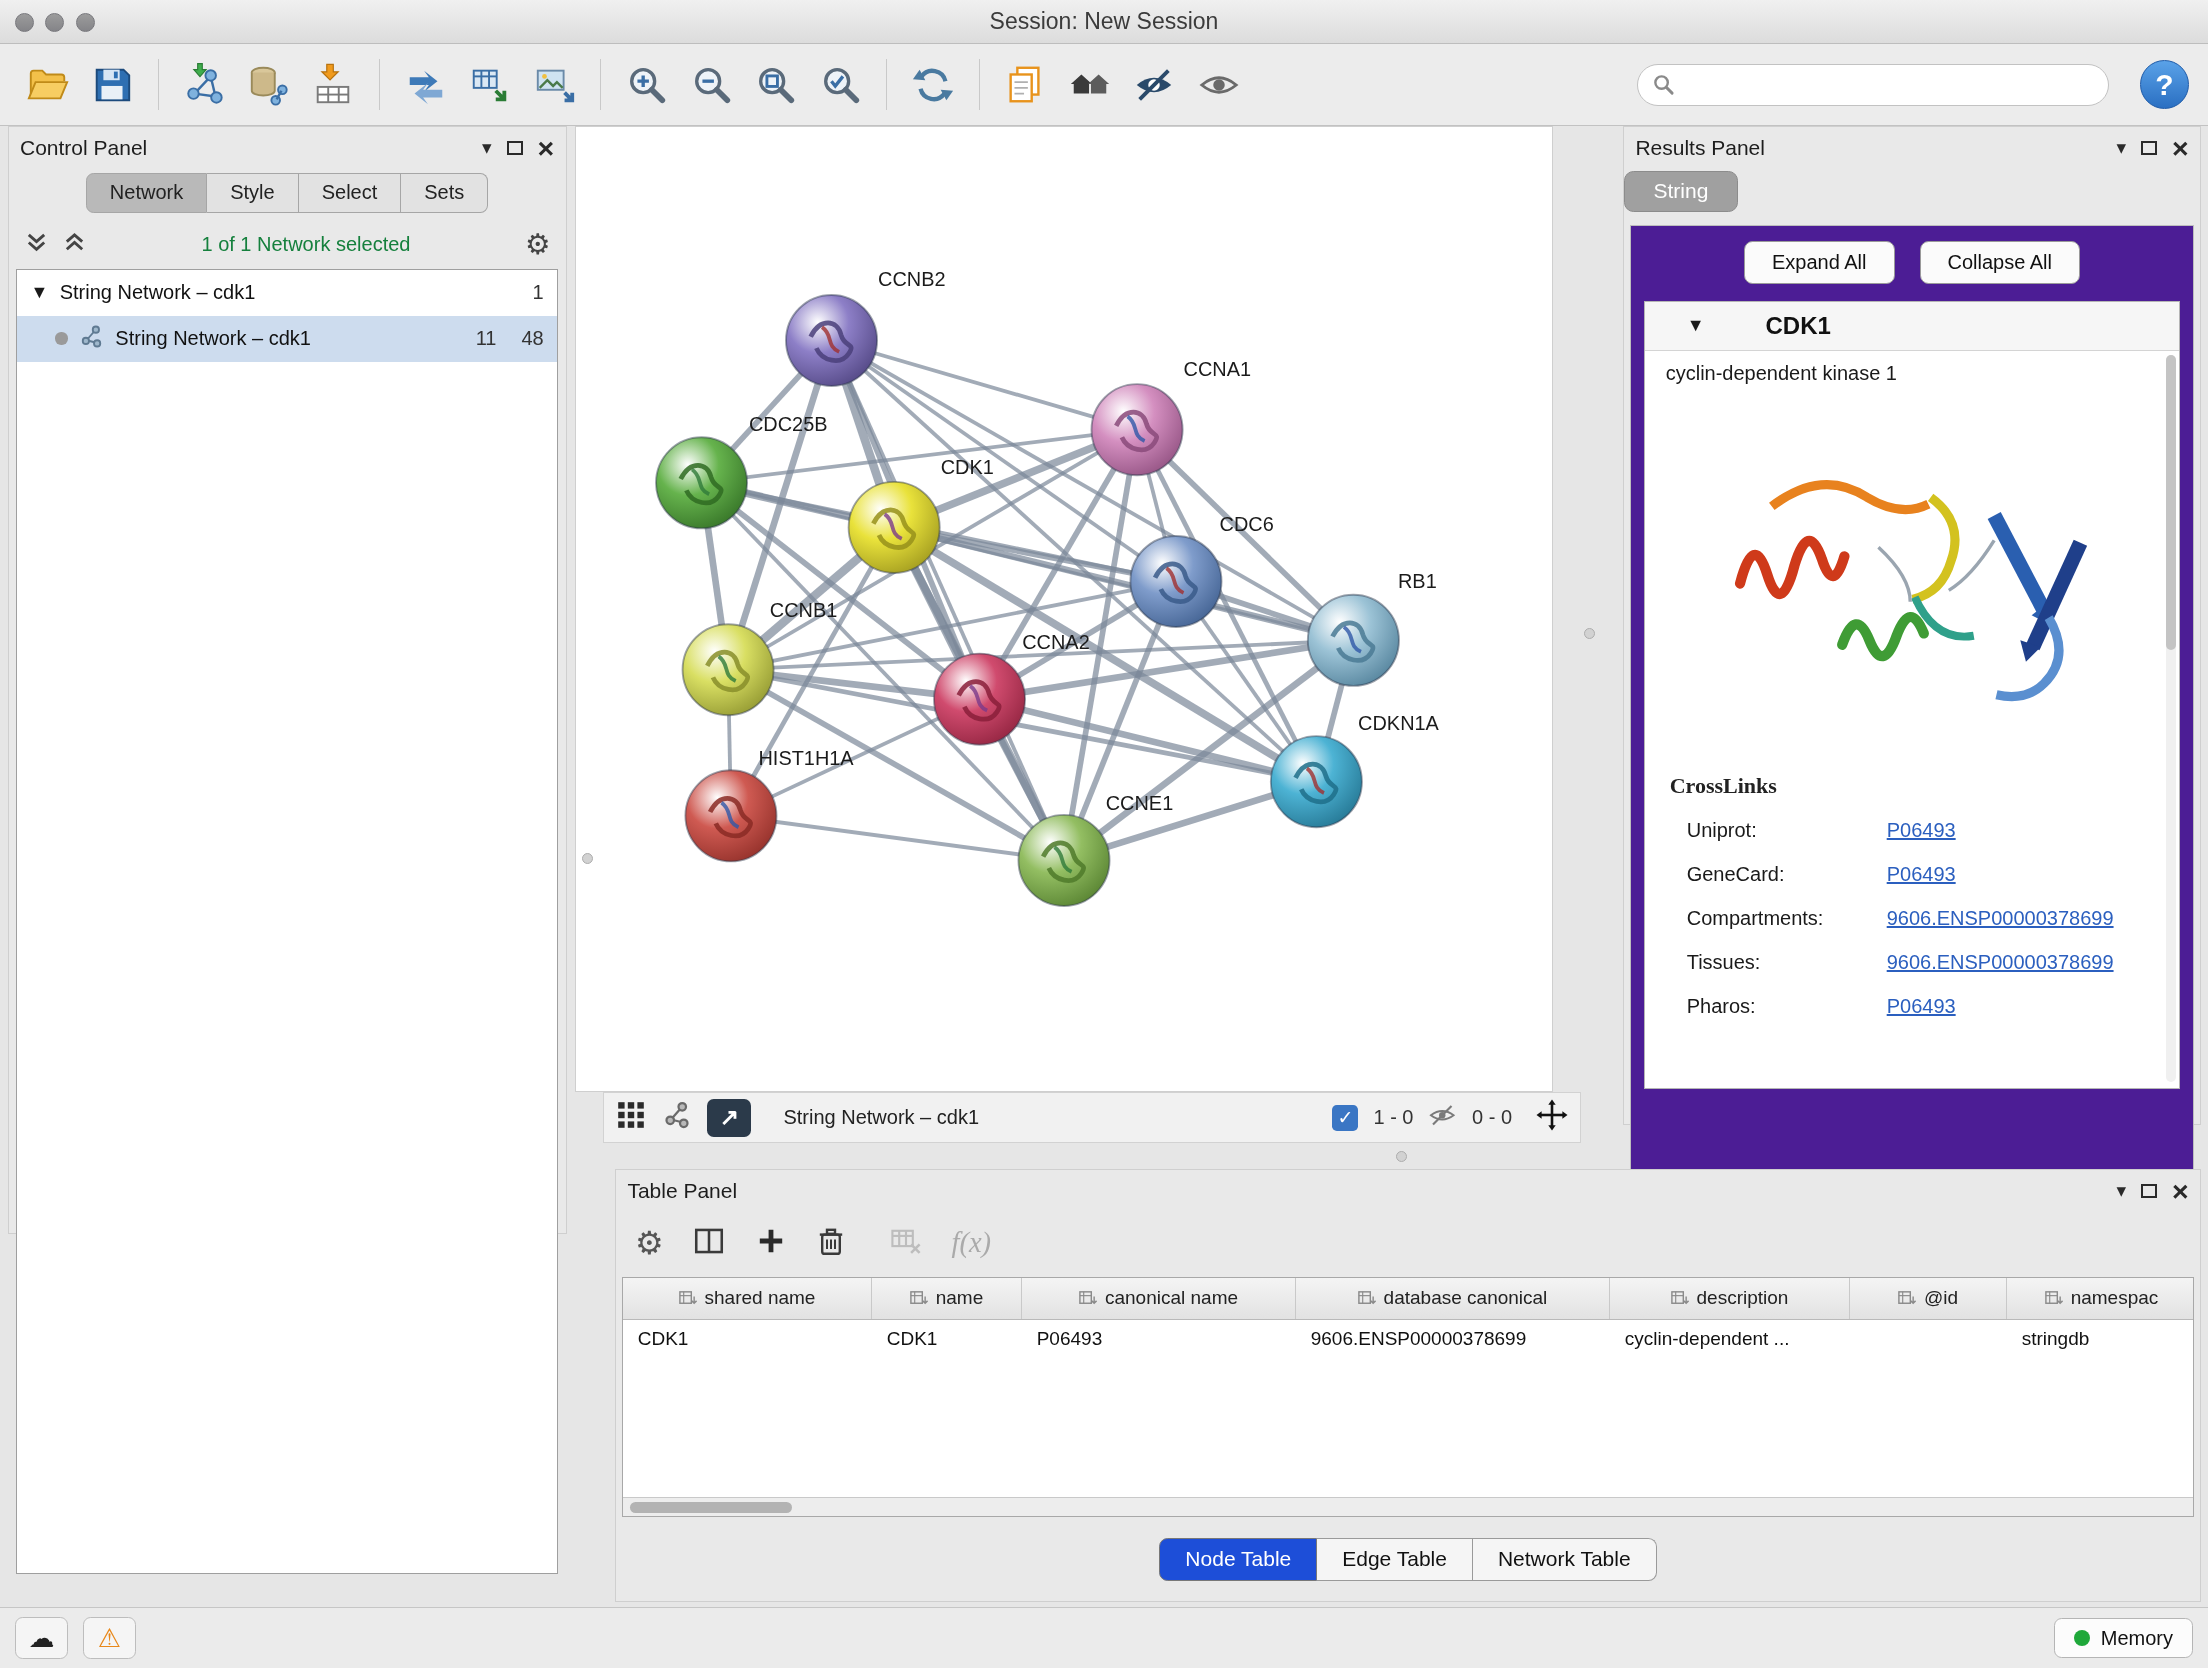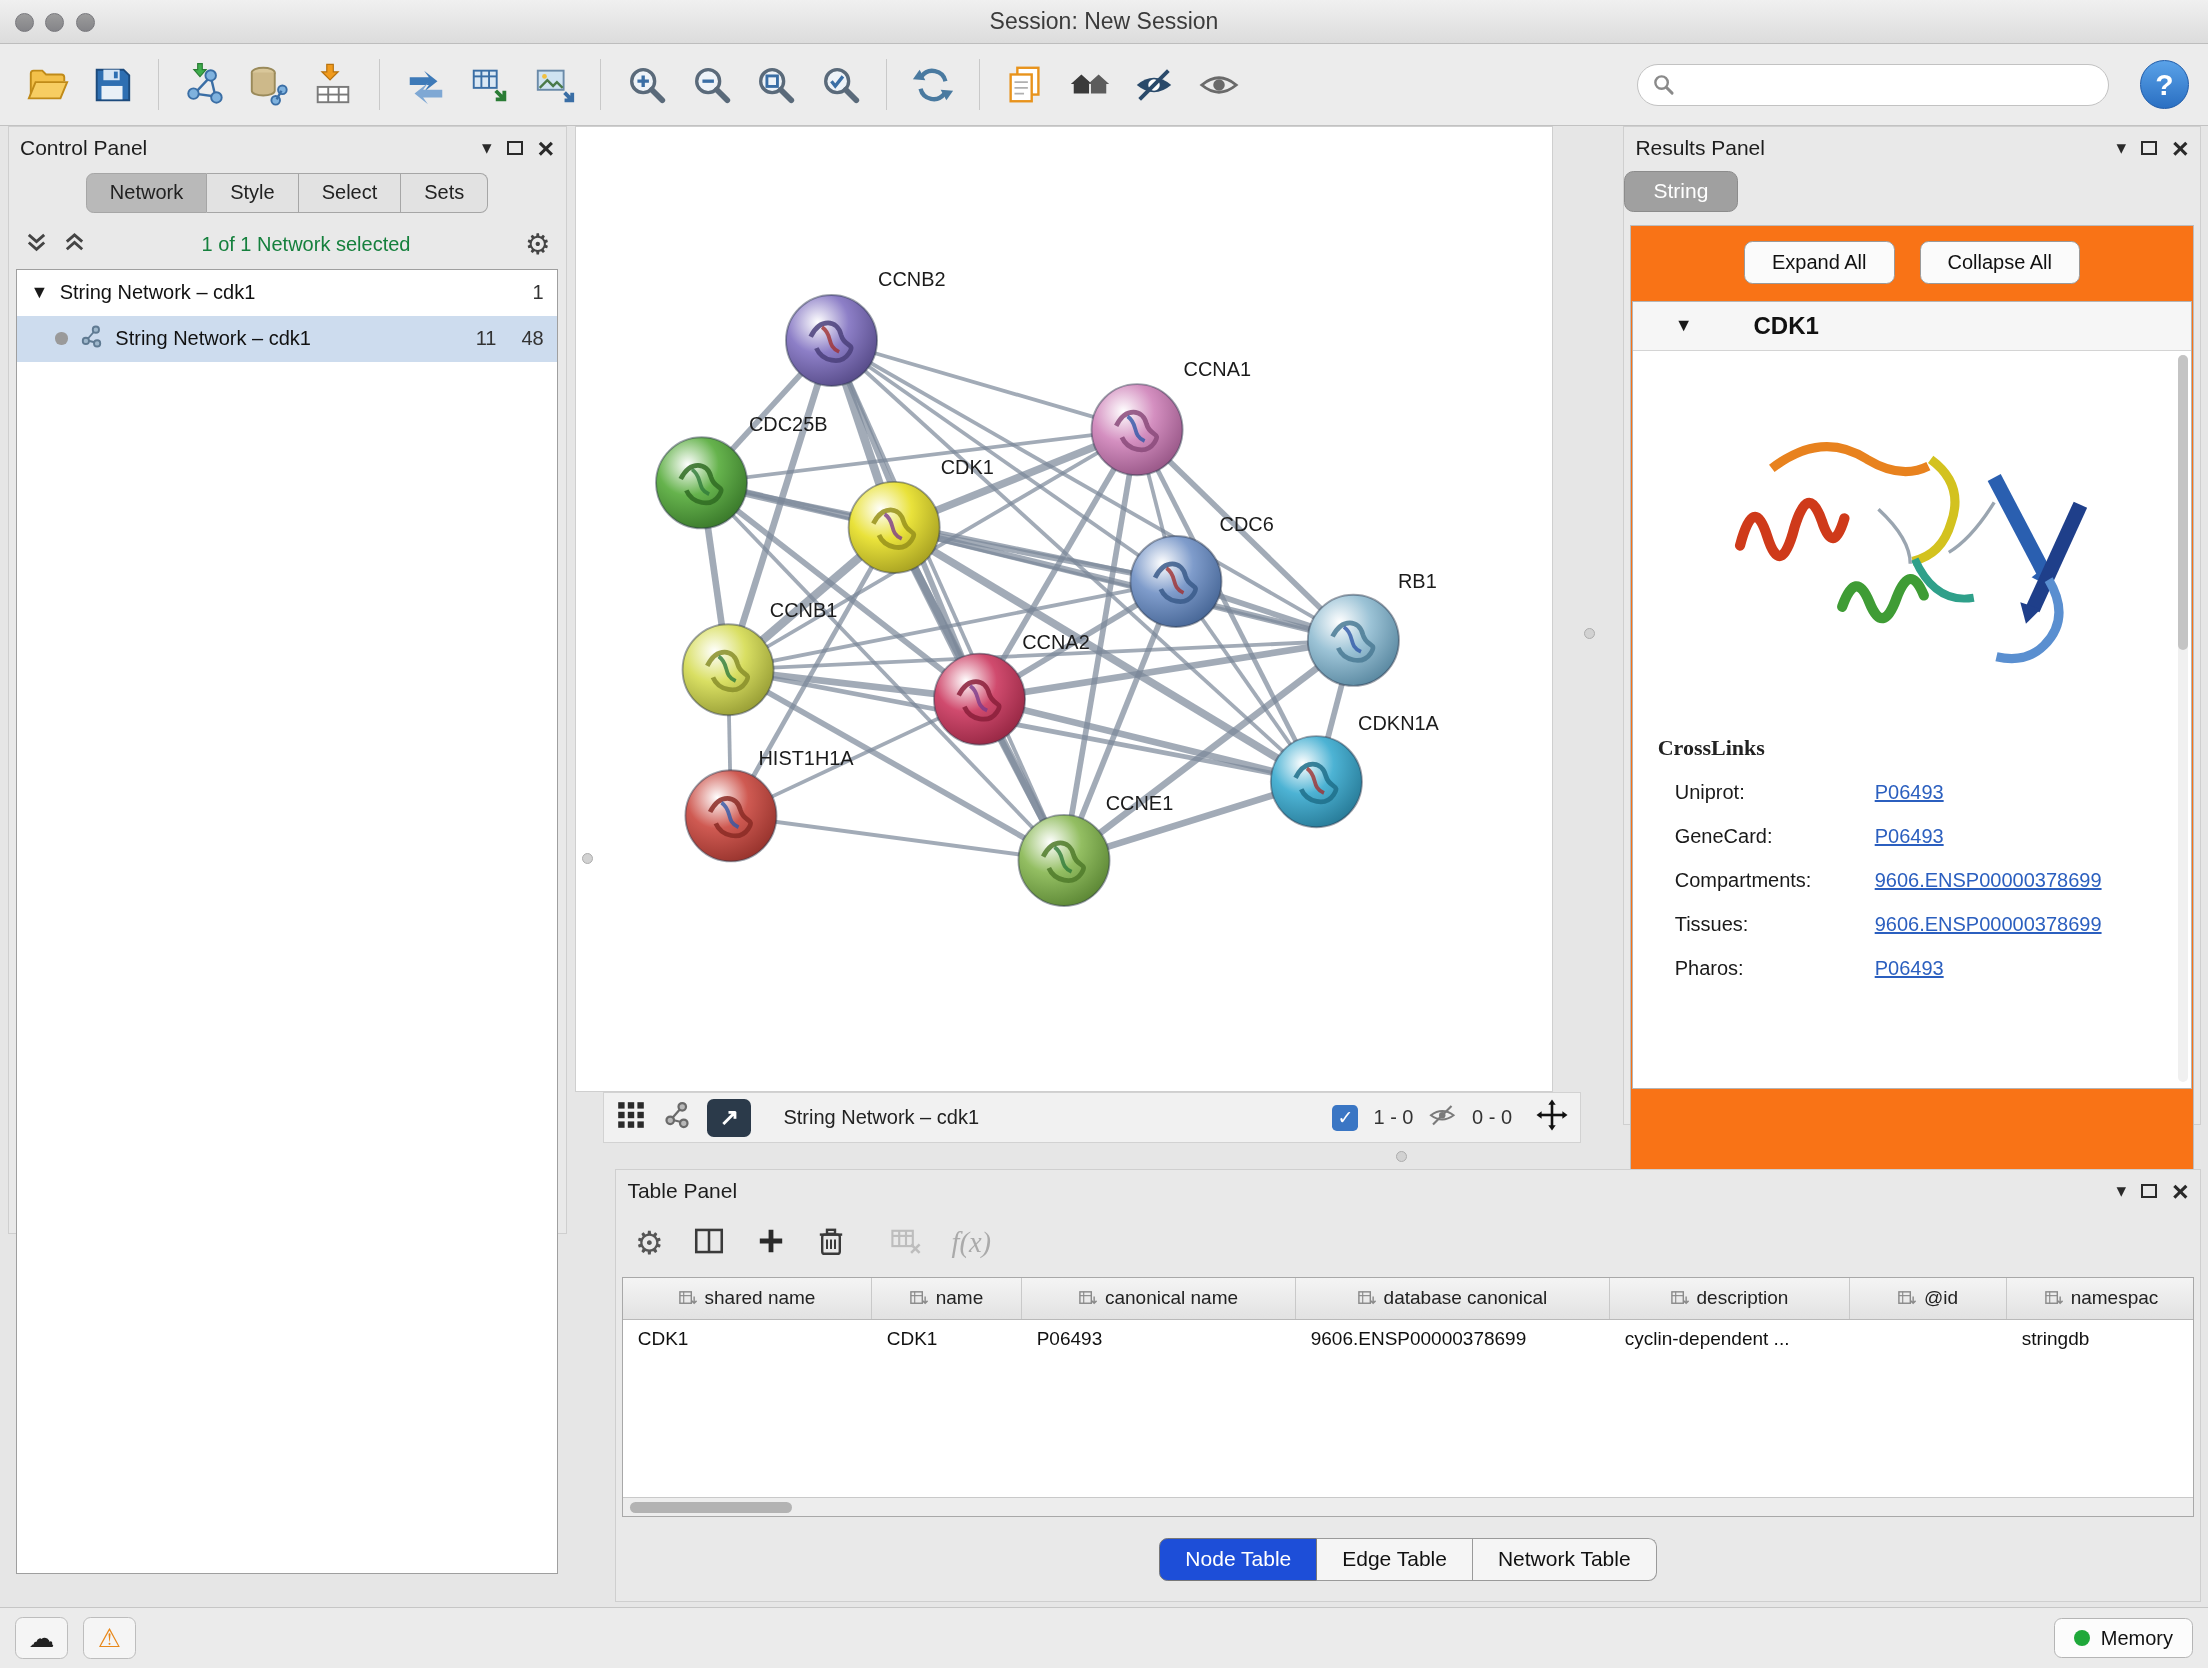--- a/index.html
+++ b/index.html
@@ -52,21 +52,21 @@
   #net-svg text{font-family:"Liberation Sans",sans-serif}
   #net-status{left:603px;top:1092px;width:978px;height:51px;background:#f1f1f1;border:1px solid #d2d2d2;display:flex;align-items:center;gap:15px;padding:0 11.4px;font-size:20px;color:#333}
   .darkbtn{width:44px;height:38px;border-radius:6.7px;background:#2b3a4a;color:#fff;display:flex;align-items:center;justify-content:center;font-size:23px;font-weight:bold}
   .chk{width:26px;height:26px;border-radius:4.8px;background:#3a76c4;color:#fff;display:flex;align-items:center;justify-content:center;font-size:19px}
   .netname{flex:1;padding-left:17px;color:#222}
 
   
   #results-panel{left:1623px;top:126px;width:578px;height:999px;background:#e9e9e9;border:1px solid #cfcfcf}
   .stringtab-row{display:flex;justify-content:flex-start;padding:1.9px 0 9.5px 0}
   .stringtab{background:#a0a0a0;color:#fff;font-size:21px;padding:7.6px 28.5px;border-radius:9.5px;border:1px solid #8c8c8c}
-  .rbox{margin:3.8px 5.7px;border:1px solid #bdbdbd;background:#f97316;padding:15px 1px;height:1048px}
+  .rbox{margin:3.8px 5.7px;border:1px solid #bdbdbd;background:#4c1d95;padding:15px 13px;height:1048px}
   .rbtns{display:flex;justify-content:center;gap:25px;margin-bottom:17px}
   .rbtn{font-size:20px;padding:8.6px 27px;border:1px solid #9a9a9a;border-radius:8.6px;background:#fbfbfb;color:#111}
   .protein-box{border:1px solid #b5b5b5;background:#fff;height:788px;position:relative;overflow:hidden}
   .pb-head{height:49px;display:flex;align-items:center;background:#f6f6f6;border-bottom:1px solid #d4d4d4;padding-left:42px;gap:61px}
   .pb-name{font-size:24px;font-weight:bold;color:#111}
   .pb-desc{font-size:20px;color:#1a1a1a;padding:11.4px 0 3.8px 21px}
   .pb-img{display:flex;justify-content:center;padding-top:13.3px}
   .crosslinks{padding:17px 0 0 25px}
   .cl-title{font-size:22px;font-weight:bold;margin-bottom:9.5px;font-family:"Liberation Serif",serif}
   .clrow{display:flex;align-items:center;height:44px}
@@ -562,20 +562,21 @@
   <div class="rbox">
     <div class="rbtns">
       <span class="rbtn">Expand All</span>
       <span class="rbtn">Collapse All</span>
     </div>
     <div class="protein-box">
       <div class="pb-head">
         <span class="tri">▼</span>
         <span class="pb-name">CDK1</span>
       </div>
+      <div class="pb-desc">cyclin-dependent kinase 1</div>
       <div class="pb-img">
         <svg width="409" height="354" viewBox="0 0 360 312">
           <path d="M28 160 q12 -46 24 -8 q12 38 24 -8 q12 -40 24 -6 q10 32 20 -2" stroke="#cf3a1a" stroke-width="9" fill="none" stroke-linecap="round"></path>
           <path d="M56 92 q44 -34 84 -8 q30 18 54 6" stroke="#e8821e" stroke-width="8" fill="none"></path>
           <path d="M196 84 q30 22 18 56 q-8 28 -34 34" stroke="#d3c21f" stroke-width="8" fill="none"></path>
           <path d="M118 214 q12 -34 24 -4 q12 30 24 -4 q12 -32 24 -2" stroke="#3f9c35" stroke-width="9" fill="none" stroke-linecap="round"></path>
           <path d="M182 172 q18 40 52 34" stroke="#2fa08a" stroke-width="7" fill="none"></path>
           <path d="M150 128 q28 26 28 48 M212 166 q20 -12 40 -44" stroke="#9aa5b0" stroke-width="3" fill="none"></path>
           <line x1="252" y1="100" x2="296" y2="184" stroke="#2a5fb0" stroke-width="13"></line>
           <polygon points="303,197 285,188 299,177" fill="#2a5fb0"></polygon>

